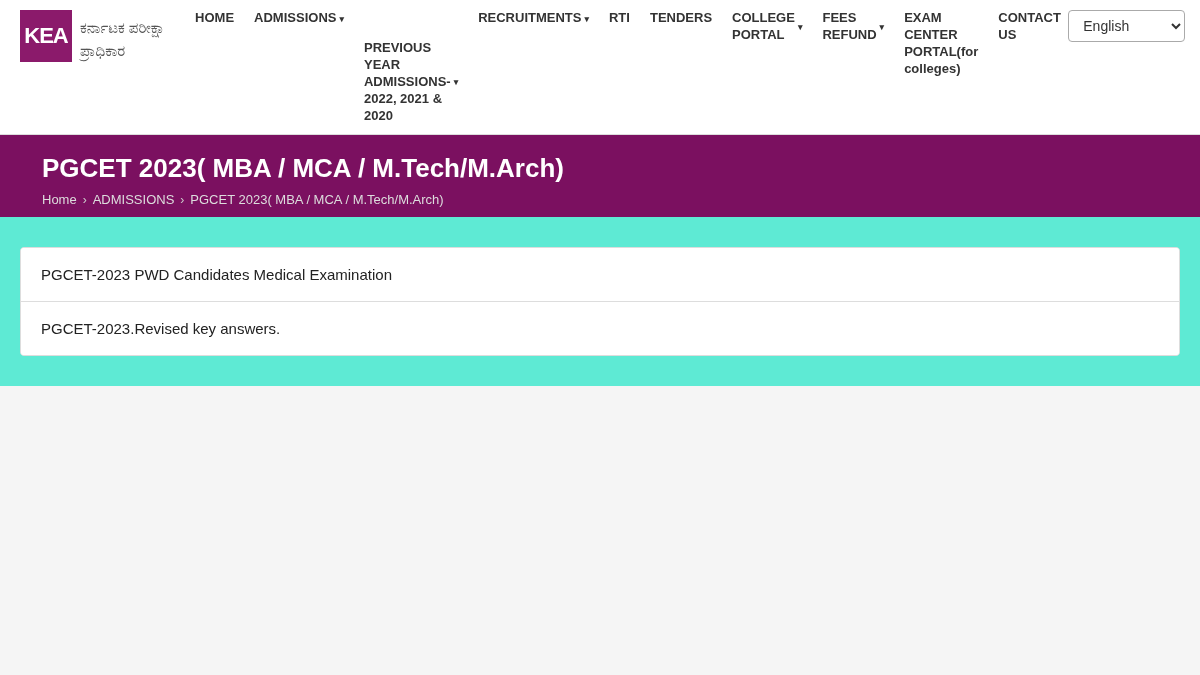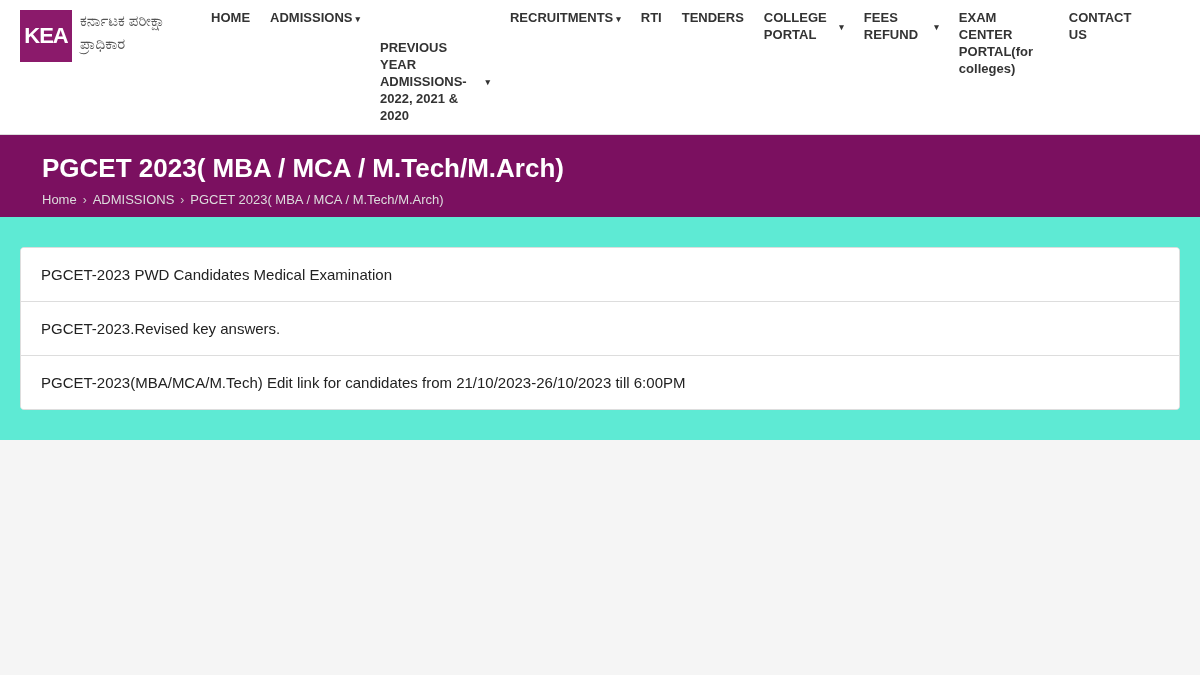--- a/index.html
+++ b/index.html
@@ -9,23 +9,23 @@
     .header {
       background: #fff;
       border-bottom: 1px solid #ddd;
       padding: 0 20px;
       display: flex;
       align-items: flex-start;
       min-height: 90px;
     }
     .logo-area {
       display: flex;
-      align-items: flex-start;
+      align-items: flex-end;
       padding: 10px 0;
-      margin-right: 36px;
+      margin-right: 20px;
       flex-shrink: 0;
     }
     .logo-box {
       width: 52px;
       height: 52px;
       background: #8B1A6B;
       display: flex;
       align-items: center;
       justify-content: center;
       margin-right: 8px;
@@ -207,20 +207,26 @@
         <span>EXAM CENTER PORTAL(for colleges)</span>
       </div>
     </div>
     <div class="nav-item multi-line" style="max-width:80px;">
       <div class="nav-label" style="white-space:normal; line-height:1.3;">
         <span>CONTACT US</span>
       </div>
     </div>
   </nav>
 
+  <div class="lang-select-wrap">
+    <select class="lang-select">
+      <option>English</option>
+      <option>Kannada</option>
+    </select>
+  </div>
 </header>
 
 <div class="page-banner">
   <h1>PGCET 2023( MBA / MCA / M.Tech/M.Arch)</h1>
   <div class="breadcrumb">
     <a href="#">Home</a>
     <span class="sep">›</span>
     <a href="#">ADMISSIONS</a>
     <span class="sep">›</span>
     <span>PGCET 2023( MBA / MCA / M.Tech/M.Arch)</span>
@@ -229,18 +235,15 @@
 
 <div class="main-content">
   <div class="content-box">
 
     <div class="list-item">
       <span>PGCET-2023 PWD Candidates Medical Examination</span>
     </div>
     <div class="list-item">
       <span>PGCET-2023.Revised key answers.</span>
     </div>
-    <div class="list-item">
-      <span>PGCET-2023(MBA/MCA/M.Tech) Edit link for candidates from 21/10/2023-26/10/2023 till 6:00PM</span>
-    </div>
 
   </div>
 </div>
 
 </body></html>

